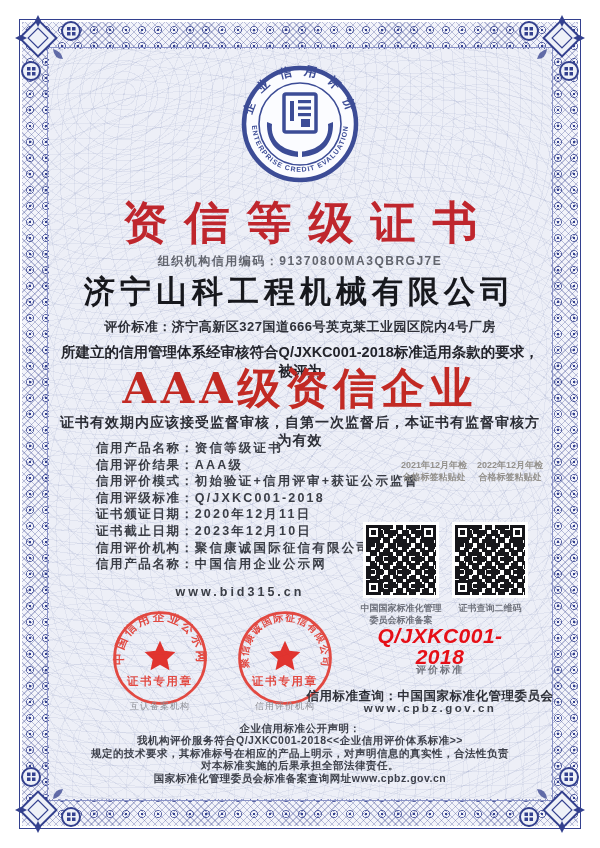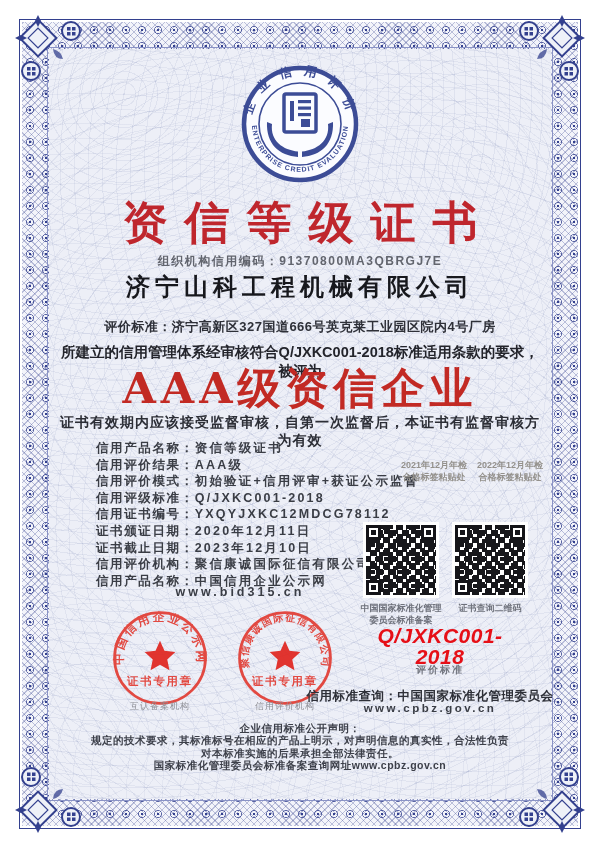--- a/index.html
+++ b/index.html
@@ -29,21 +29,21 @@
   .corner.tr{top:9px;right:9px;transform:scaleX(-1);}
   .corner.bl{bottom:9px;left:9px;transform:scaleY(-1);}
   .corner.br{bottom:9px;right:9px;transform:scale(-1,-1);}
   
   .abs{position:absolute;}
   .ctr{left:60px;right:60px;text-align:center;}
   .logo-wrap{top:64px;left:240px;width:120px;height:120px;}
   .title{top:193px;font-family:"DejaVu Serif","Liberation Serif",serif;font-weight:bold;
          font-size:45px;color:#bf262d;letter-spacing:17px;text-indent:17px;}
   .orgcode{top:253px;font-size:12px;color:#62656e;letter-spacing:1.5px;font-weight:600;}
-  .company{top:271px;font-size:24px;font-weight:bold;color:#17181d;letter-spacing:5px;}
+  .company{top:271px;font-size:31px;font-weight:bold;color:#17181d;letter-spacing:5px;}
   .address{top:318px;font-size:13px;font-weight:700;color:#2e3038;letter-spacing:.5px;}
   .assessment{top:343px;font-size:14.5px;font-weight:700;color:#23242b;}
   .rating{top:360px;font-family:"DejaVu Serif","Liberation Serif",serif;font-weight:bold;
           font-size:43px;color:#c22a24;letter-spacing:5px;}
   .validity{top:414px;font-size:14px;font-weight:700;color:#2c2e36;letter-spacing:1px;}
   .info{top:440px;left:96px;font-size:12.5px;color:#3a3d45;font-weight:700;}
   .info .row{display:flex;line-height:16.6px;}
   .info .lbl{letter-spacing:1.6px;white-space:nowrap;}
   .info .val{letter-spacing:2.2px;white-space:nowrap;}
   .website{top:585px;left:130px;width:220px;text-align:center;font-size:12.5px;
@@ -231,24 +231,20 @@
       </div>
     <div class="row">
         <span class="lbl">信用评价模式：</span>
         <span class="val">初始验证+信用评审+获证公示监督</span>
       </div>
     <div class="row">
         <span class="lbl">信用评级标准：</span>
         <span class="val">Q/JXKC001-2018</span>
       </div>
     <div class="row">
-        <span class="lbl">信用证书编号：</span>
-        <span class="val">YXQYJXKC12MDCG78112</span>
-      </div>
-    <div class="row">
         <span class="lbl">证书颁证日期：</span>
         <span class="val">2020年12月11日</span>
       </div>
     <div class="row">
         <span class="lbl">证书截止日期：</span>
         <span class="val">2023年12月10日</span>
       </div>
     <div class="row">
         <span class="lbl">信用评价机构：</span>
         <span class="val">聚信康诚国际征信有限公司</span>
@@ -331,18 +327,19 @@
   <div class="abs stdcode">
     <div>Q/JXKC001-</div>
     <div>2018</div>
   </div>
   <div class="abs stdlabel">评价标准</div>
   <div class="abs stdquery">信用标准查询：中国国家标准化管理委员会</div>
   <div class="abs stdurl">www.cpbz.gov.cn</div>
 
   <div class="abs ctr decl">
     <div>企业信用标准公开声明：</div>
+    <div>我机构评价服务符合Q/JXKC001-2018&lt;&lt;企业信用评价体系标准&gt;&gt;</div>
     <div>规定的技术要求，其标准标号在相应的产品上明示，对声明信息的真实性，合法性负责</div>
     <div>对本标准实施的后果承担全部法律责任。</div>
     <div>国家标准化管理委员会标准备案查询网址www.cpbz.gov.cn</div>
   </div>
 
 </div>
 
 </body></html>

